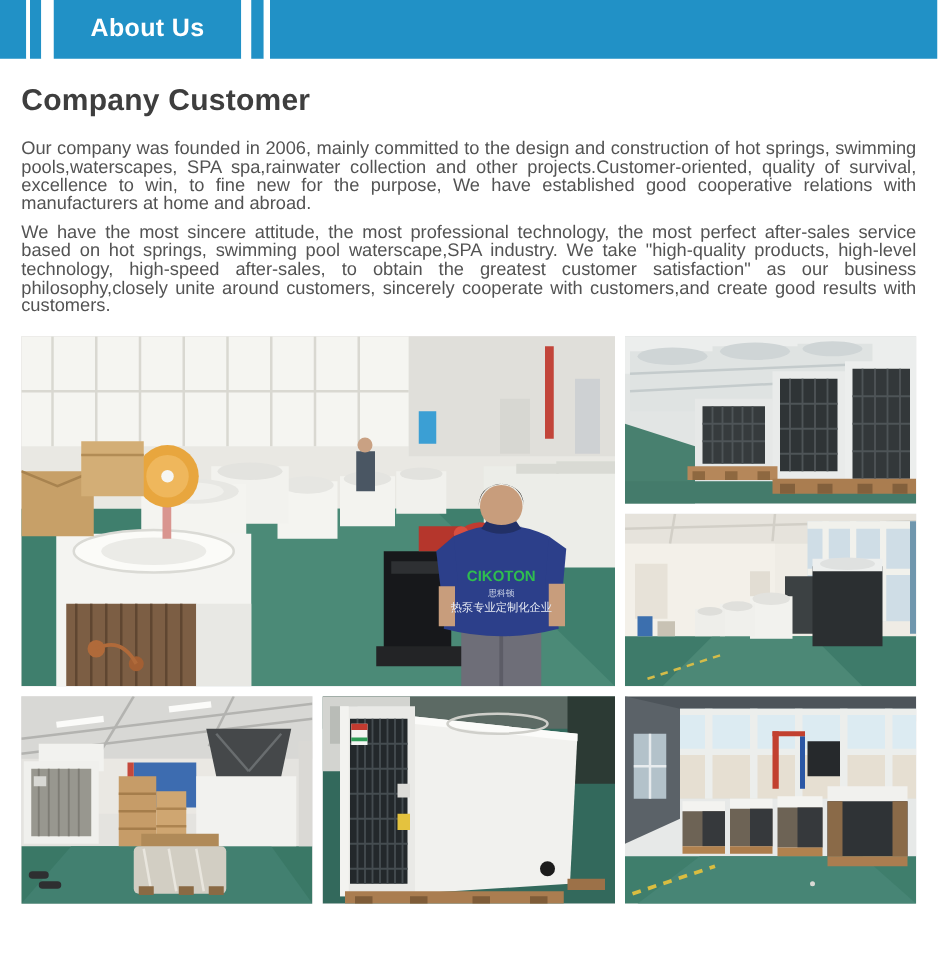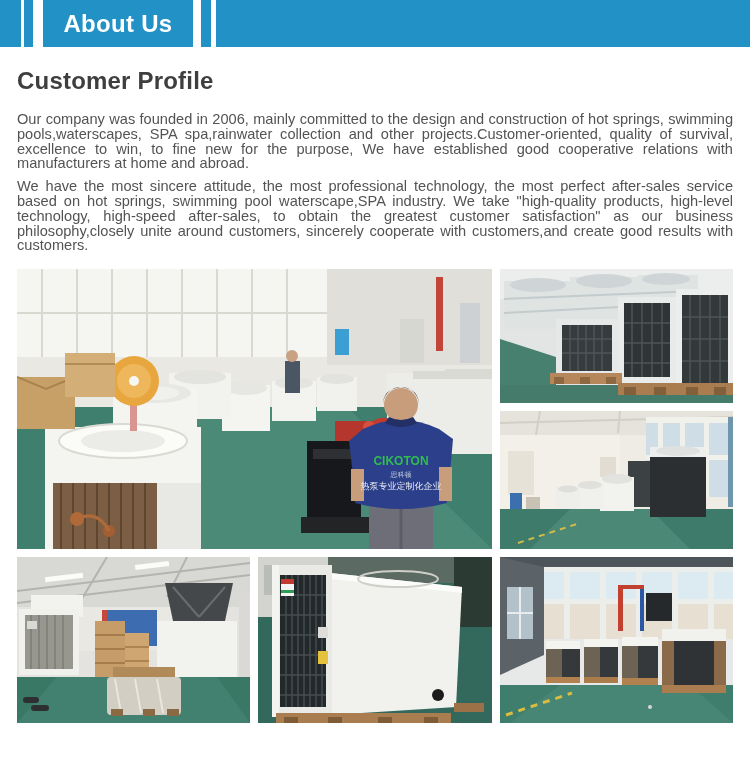--- a/index.html
+++ b/index.html
@@ -14,21 +14,21 @@
     font-family:"Liberation Sans", sans-serif;
   }
   
   .banner{display:flex;height:47px;width:750px;}
   .banner .seg{background:var(--banner-blue);height:100%;}
   .banner .gap{background:#ffffff;height:100%;}
   .s1{width:21px}.g1{width:3px}.s2{width:9px}.g2{width:10px}
   .s3{width:150px;display:flex;align-items:center;justify-content:center;}
   .g3{width:8px}.s4{width:10px}.g4{width:5px}.s5{flex:1}
   .banner-title{
-    color:#ffffff;font-size:24px;font-weight:800;letter-spacing:.3px;white-space:nowrap;
+    color:#ffffff;font-size:20px;font-weight:800;letter-spacing:.3px;white-space:nowrap;
   }
   
   .page-heading{
     margin:20px 17px 0;font-size:24px;line-height:28px;font-weight:bold;
     color:var(--heading-color);letter-spacing:.2px;
   }
   .body-par{
     margin:8px 17px 0;font-size:14.6px;line-height:14.8px;color:var(--body-color);
     text-align:justify;
   }
@@ -58,21 +58,21 @@
   <div class="gap g2"></div>
   <div class="seg s3">
     <span class="banner-title">About Us</span>
   </div>
   <div class="gap g3"></div>
   <div class="seg s4"></div>
   <div class="gap g4"></div>
   <div class="seg s5"></div>
 </div>
 
-<h1 class="page-heading">Customer Profile</h1>
+<h1 class="page-heading">Company Customer</h1>
 <p class="body-par first">Our company was founded in 2006, mainly committed to the design and construction of hot springs, swimming pools,waterscapes, SPA spa,rainwater collection and other projects.Customer-oriented, quality of survival, excellence to win, to fine new for the purpose, We have established good cooperative relations with manufacturers at home and abroad.</p>
 <p class="body-par">We have the most sincere attitude, the most professional technology, the most perfect after-sales service based on hot springs, swimming pool waterscape,SPA industry. We take "high-quality products, high-level technology, high-speed after-sales, to obtain the greatest customer satisfaction" as our business philosophy,closely unite around customers, sincerely cooperate with customers,and create good results with customers.</p>
 
 <div class="gallery">
   <div class="g-row row1">
 
     <div class="photo p-big">
       <svg viewBox="0 0 475 280" preserveAspectRatio="none">
         <rect width="475" height="280" fill="#e9e8e3"></rect>
         <rect width="310" height="88" fill="#f5f5f1"></rect>

